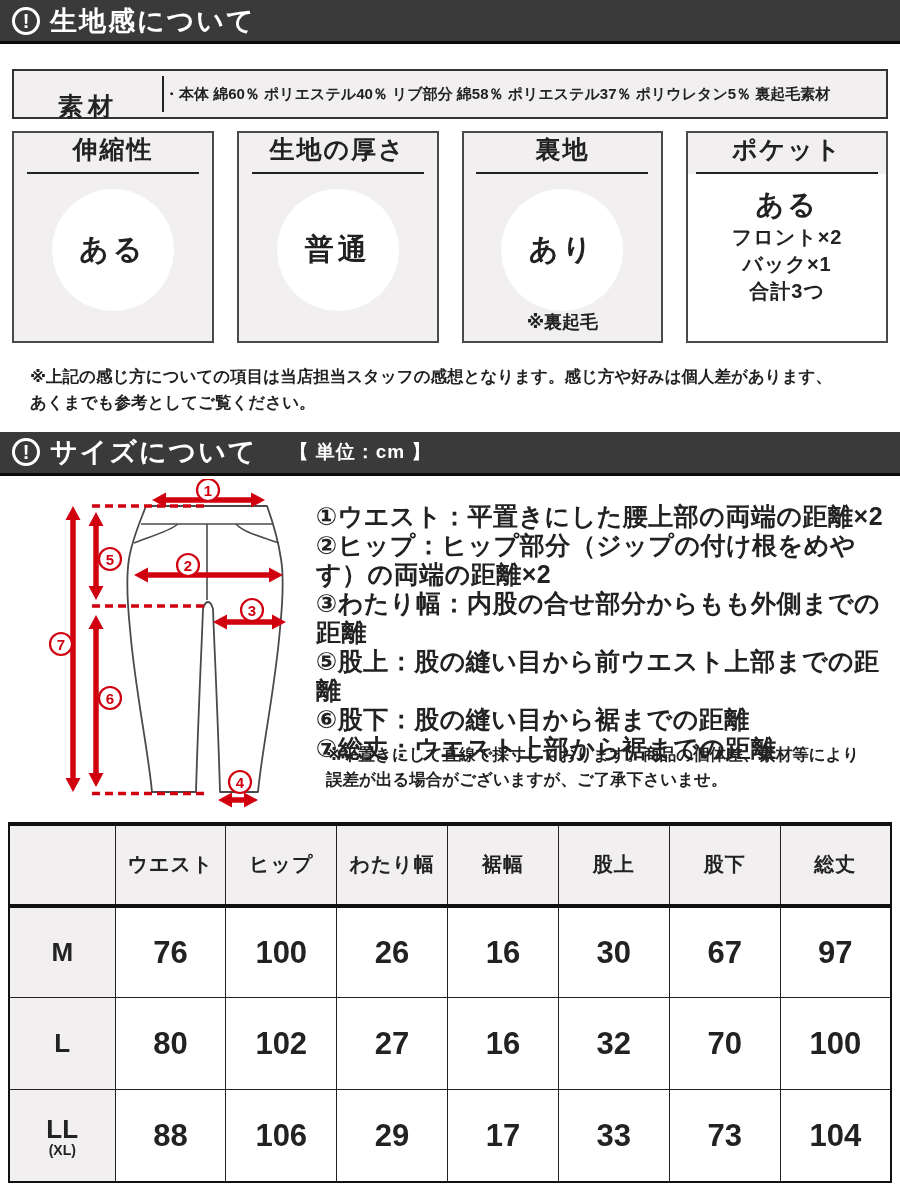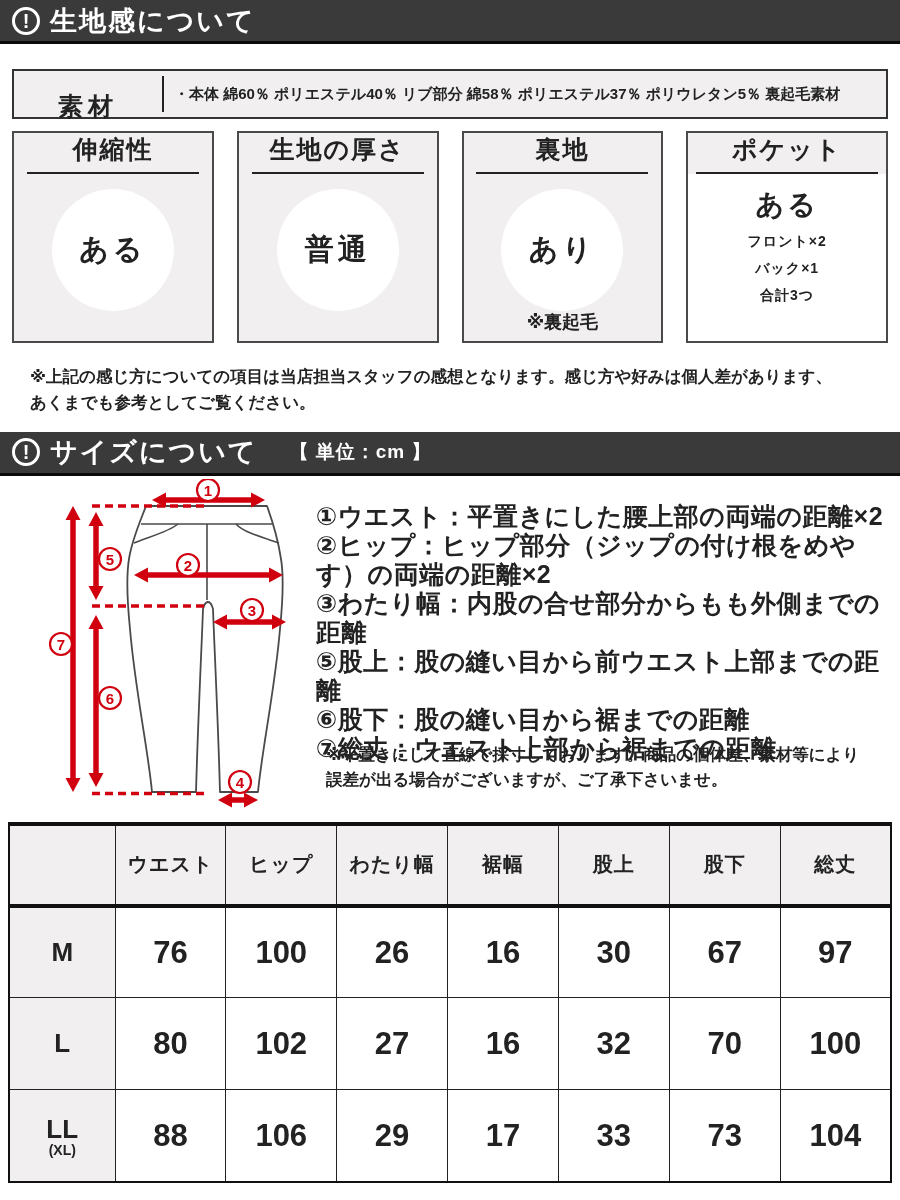--- a/index.html
+++ b/index.html
@@ -10,36 +10,36 @@
          padding-left:12px; border-bottom:3px solid #0a0a0a; }
   .alert { width:28px; height:28px; border:3px solid #fff; border-radius:50%; flex:0 0 auto;
            display:flex; align-items:center; justify-content:center; font-weight:bold; font-size:20px; line-height:1; }
   .bar-title { font-size:27px; font-weight:bold; margin-left:10px; letter-spacing:2px; }
   .unit { font-size:19px; font-weight:bold; margin-left:32px; letter-spacing:1px; }
 
   .material { display:flex; align-items:center; border:2px solid #333; background:#f1efef;
               margin:25px 12px 0; height:50px; }
   .material-label { width:148px; text-align:center; font-size:25px; font-weight:bold; letter-spacing:5px;margin-top:24px; }
   .material-divider { width:0; border-left:2px solid #222; height:36px; }
-  .material-value { font-size:15px; font-weight:600; padding-left:10px; white-space:nowrap; }
+  .material-value { font-size:15px; font-weight:600; white-space:nowrap; }
 
   .boxes { display:flex; gap:23px; margin:12px 12px 0; }
   .fbox { flex:1 1 0; border:2px solid #4a4a4a; background:#f1efef; height:212px;
           text-align:center; position:relative; }
   .fbox-head { }
   .fbox-title { font-size:25px; font-weight:bold; letter-spacing:2px; }
   .fbox-line { height:2px; background:#222; width:87%; margin:6px auto 0; }
   .fbox-circle { width:122px; height:122px; border-radius:50%; background:#fff; margin:15px auto 0;
                  display:flex; align-items:center; justify-content:center; font-size:29px; font-weight:600; letter-spacing:4px; }
   .fbox-note { position:absolute; bottom:7px; left:0; width:100%; font-size:18px; font-weight:600; }
   .fbox-white { background:#fff; }
   .fbox-white .fbox-head { background:#f1efef; }
   .fbox-white .fbox-line { width:92%; }
   .pocket-main { font-size:28px; font-weight:600; margin-top:12px; letter-spacing:3px; }
-  .pocket-line { font-size:14px; font-weight:600; margin-top:9px; letter-spacing:1px; }
+  .pocket-line { font-size:20px; font-weight:600; letter-spacing:1px; }
 
   .disclaimer { margin:20px 12px 0 30px; font-size:16.5px; font-weight:600; line-height:1.6; white-space:pre-line; }
   .bar2 { margin-top:16px; }
 
   .size-area { position:relative; height:346px; }
   .pants-svg { position:absolute; left:30px; top:3px; }
   .defs-list { position:absolute; left:316px; top:26px; font-size:25px; font-weight:700; line-height:29px; letter-spacing:0.5px; }
   .measure-note { position:absolute; left:326px; top:266px; width:565px; font-size:16.5px;
                   font-weight:600; line-height:1.55; white-space:pre-line; }
 

